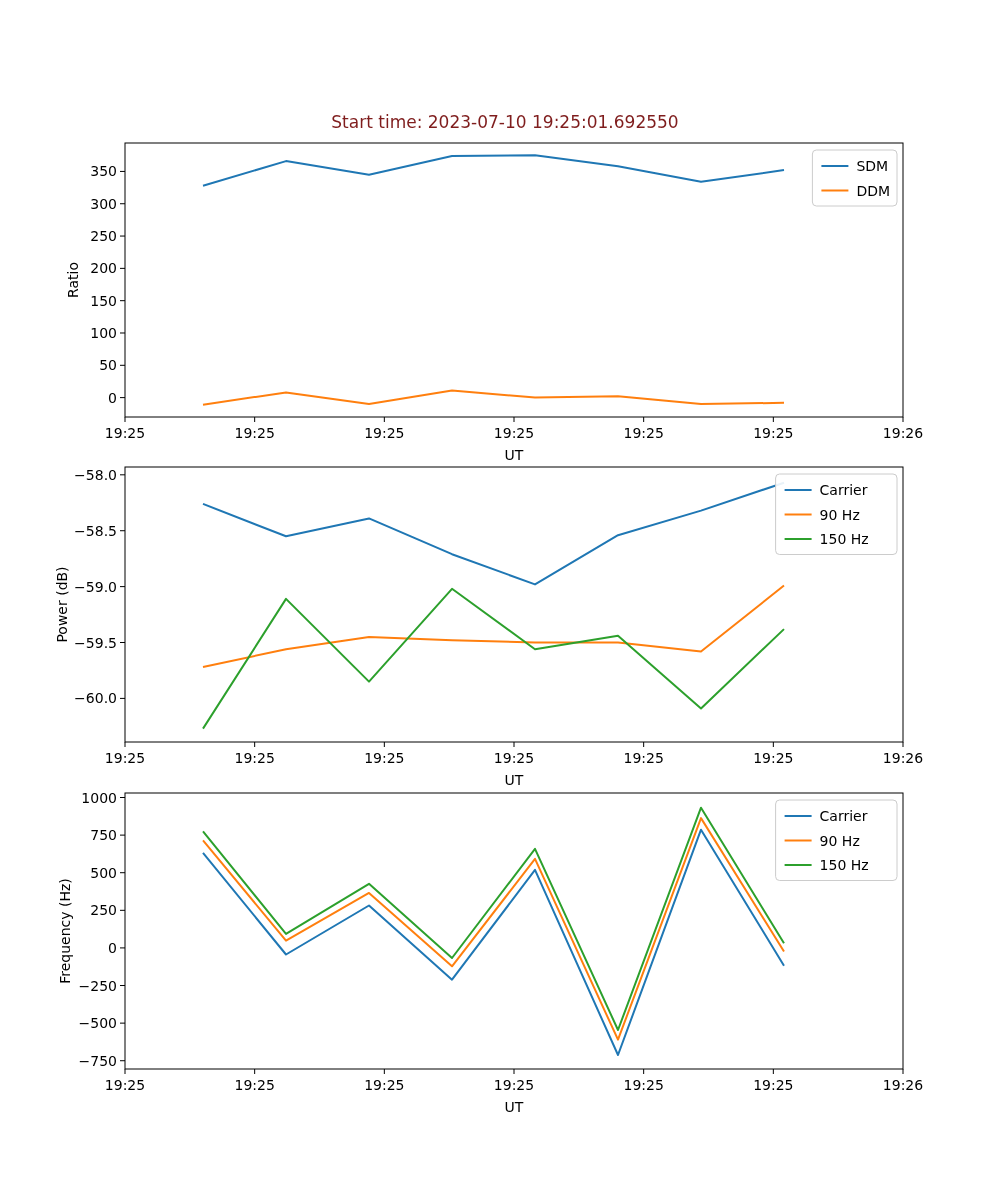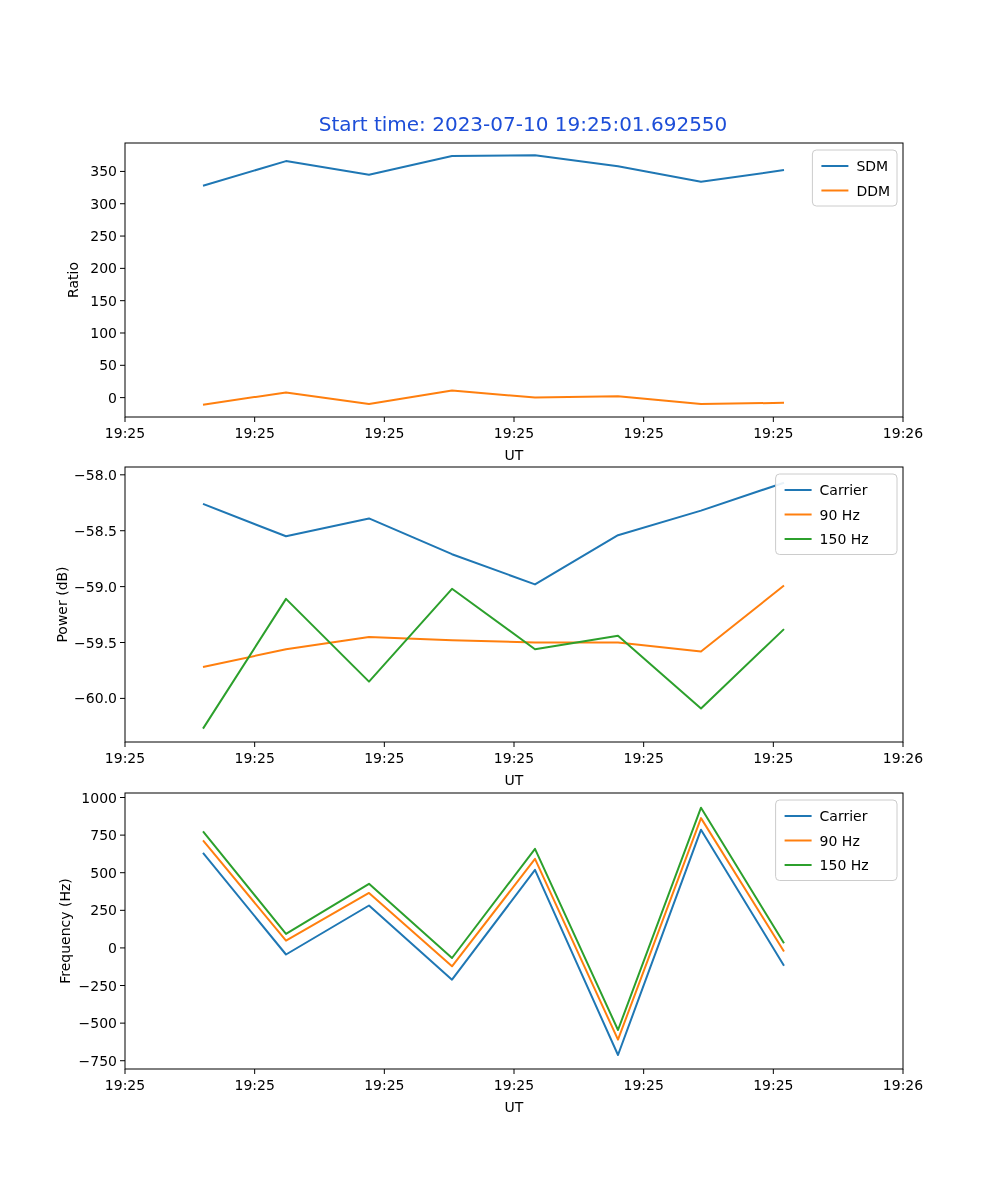--- a/index.html
+++ b/index.html
@@ -5,26 +5,26 @@
   html, body { margin: 0; padding: 0; background: #ffffff; }
   .figure {
     position: relative;
     width: 1000px;
     height: 1200px;
     background: #ffffff;
     font-family: "DejaVu Sans", sans-serif;
   }
   .fig-title {
     position: absolute;
-    left: 134px;
+    left: 116px;
     top: 112px;
     width: 778px;
     text-align: center;
-    font-size: 20px;
-    color: #1d4ed8;
+    font-size: 17px;
+    color: #7f1d1d;
     white-space: nowrap;
   }
   svg.plots { position: absolute; left: 0; top: 0; }
   svg text {
     font-family: "DejaVu Sans", sans-serif;
     font-size: 14px;
     fill: #000000;
   }
 </style>
 </head>

